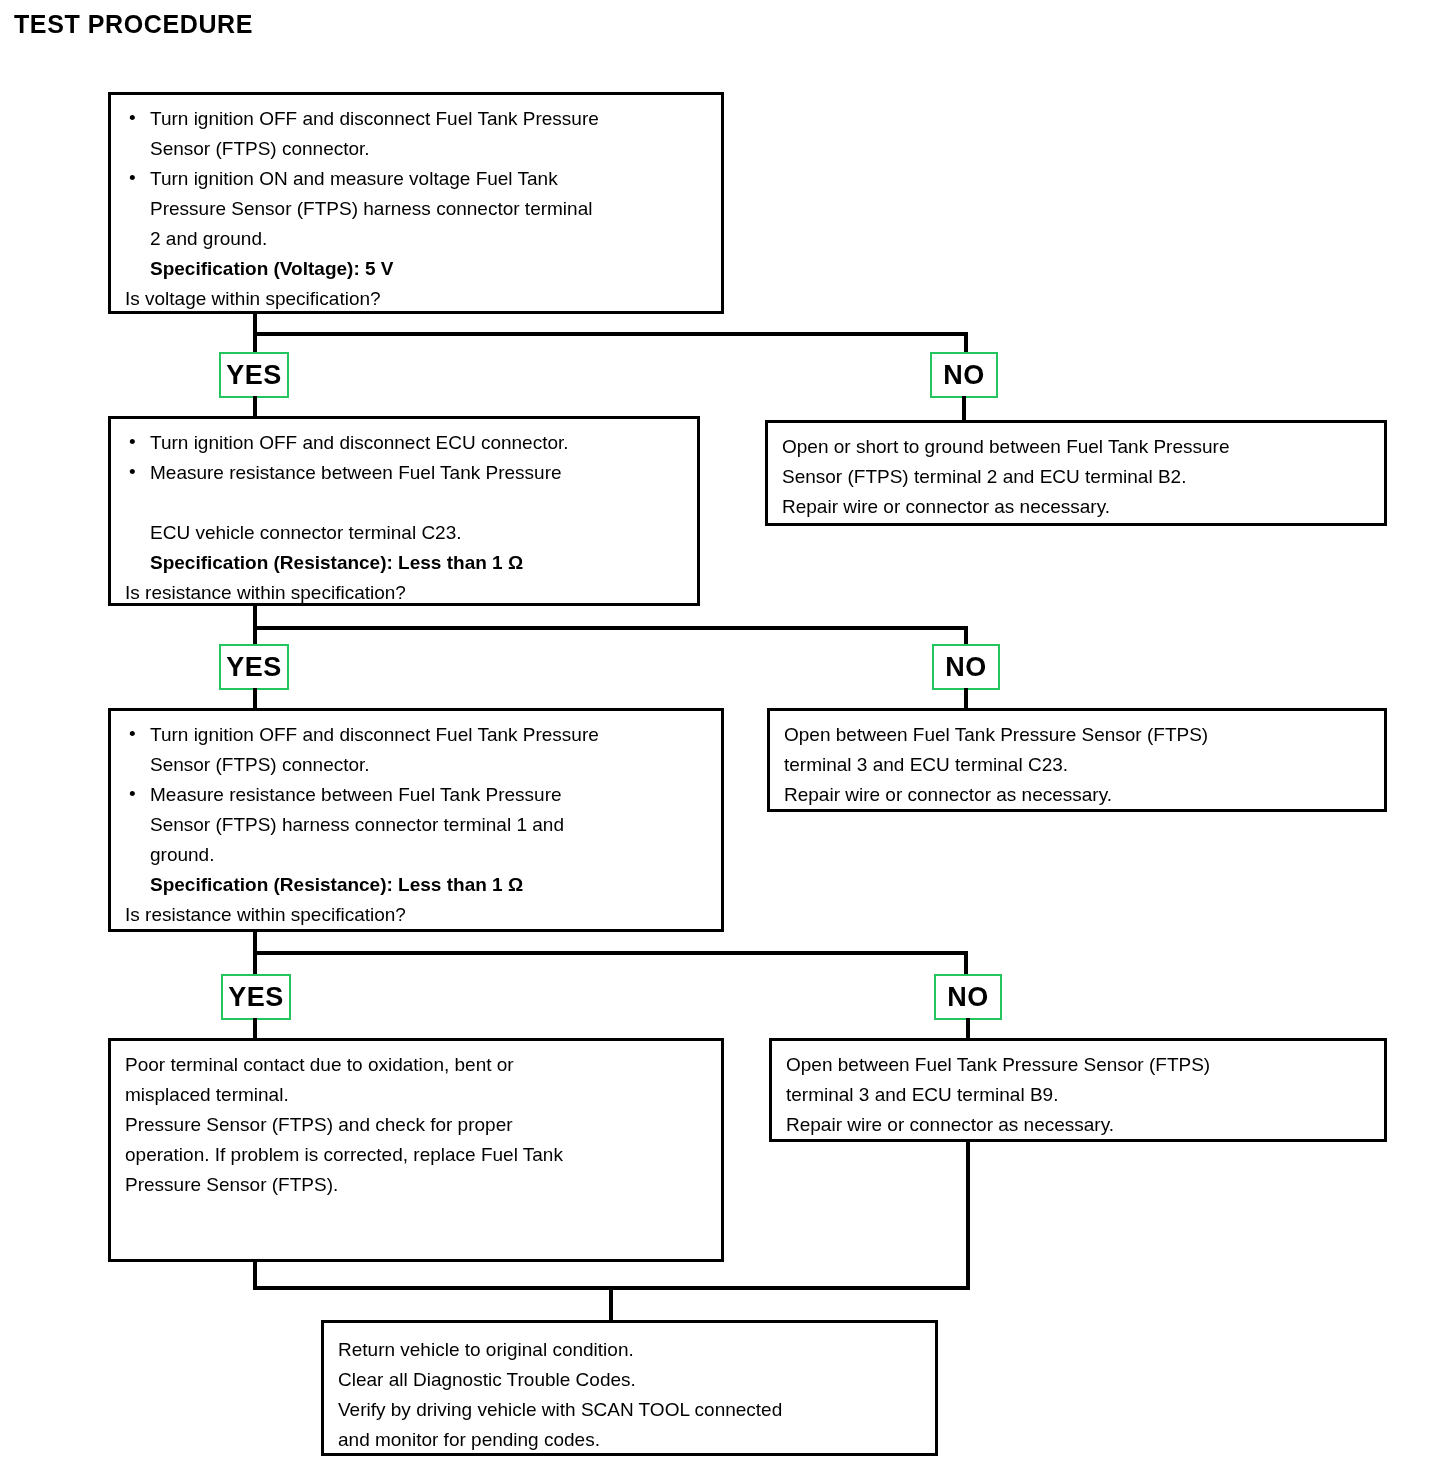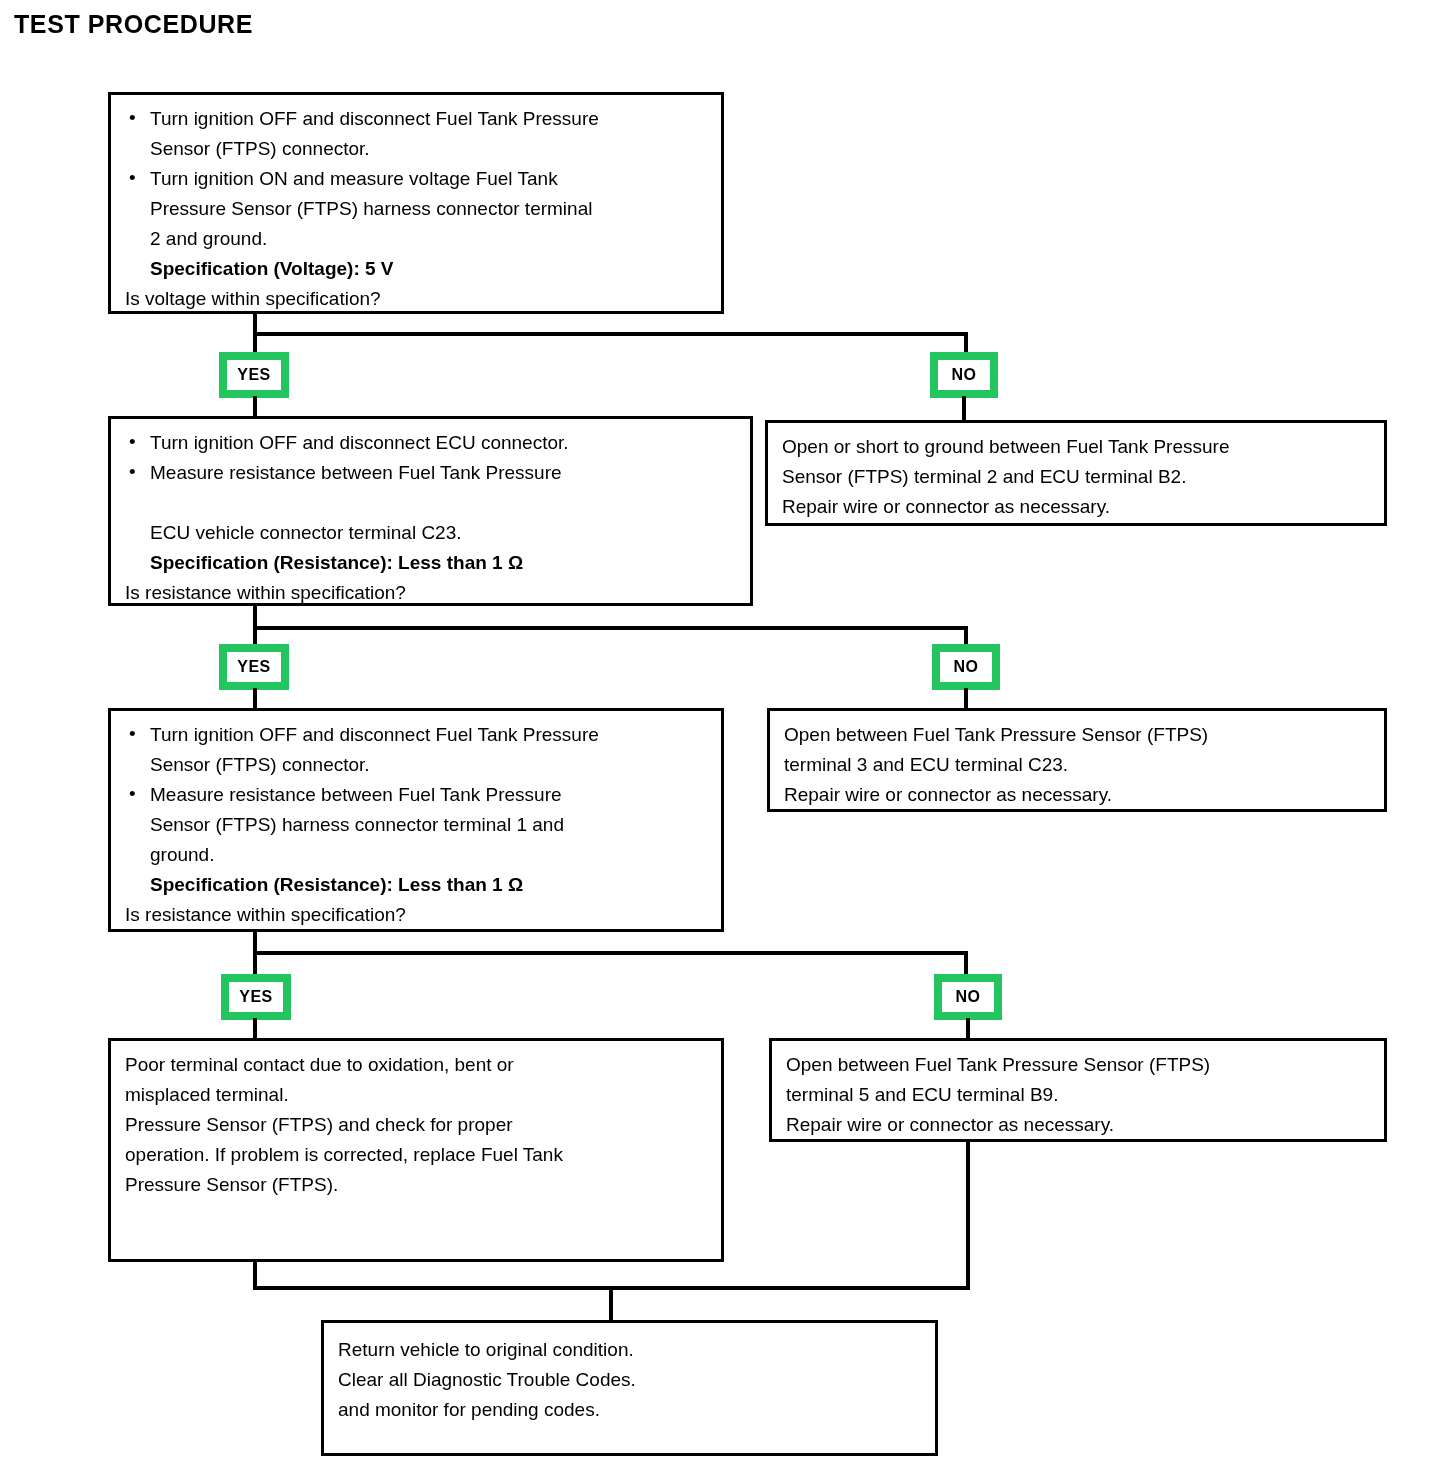--- a/index.html
+++ b/index.html
@@ -34,22 +34,22 @@
   }
   .b{font-weight:bold;}
 
   
   .vline{position:absolute;width:4px;background:#000;}
   .hline{position:absolute;height:4px;background:#000;}
 
   
   .tag{
     position:absolute;box-sizing:border-box;
-    border:8px solid #22c55e;background:#fff;
-    font-size:16px;font-weight:bold;
+    border:2px solid #22c55e;background:#fff;
+    font-size:27px;font-weight:bold;
     display:flex;align-items:center;justify-content:center;
     letter-spacing:0.5px;
   }
 </style>
 </head>
 <body>
 
 <div class="page">
 
   <div class="heading">TEST PROCEDURE</div>
@@ -76,21 +76,21 @@
   <div class="hline" style="left:253px;top:332px;width:715px;"></div>
   <div class="vline" style="left:253px;top:332px;height:22px;"></div>
   <div class="vline" style="left:964px;top:332px;height:22px;"></div>
 
   <div class="tag" style="left:219px;top:352px;width:70px;height:46px;">YES</div>
   <div class="tag" style="left:930px;top:352px;width:68px;height:46px;">NO</div>
 
   <div class="vline" style="left:253px;top:396px;height:24px;"></div>
   <div class="vline" style="left:962px;top:396px;height:24px;"></div>
 
-  <div class="box" style="left:108px;top:416px;width:645px;height:190px;">
+  <div class="box" style="left:108px;top:416px;width:592px;height:190px;">
     <div class="inner">
       <ul class="bullets">
         <li>
           <span>Turn ignition OFF and disconnect ECU connector.</span>
         </li>
         <li>
           <span>Measure resistance between Fuel Tank Pressure</span><br>
           <br>
           <span>ECU vehicle connector terminal C23.</span><br>
           <span class="b">Specification (Resistance): Less than 1 Ω</span>
@@ -162,31 +162,32 @@
       <div>misplaced terminal.</div>
       <div>Pressure Sensor (FTPS) and check for proper</div>
       <div>operation. If problem is corrected, replace Fuel Tank</div>
       <div>Pressure Sensor (FTPS).</div>
     </div>
   </div>
 
   <div class="box" style="left:769px;top:1038px;width:618px;height:104px;">
     <div class="inner">
       <div>Open between Fuel Tank Pressure Sensor (FTPS)</div>
-      <div>terminal 5 and ECU terminal B9.</div>
+      <div>terminal 3 and ECU terminal B9.</div>
       <div>Repair wire or connector as necessary.</div>
     </div>
   </div>
 
   <div class="vline" style="left:253px;top:1260px;height:28px;"></div>
   <div class="vline" style="left:966px;top:1140px;height:148px;"></div>
   <div class="hline" style="left:253px;top:1286px;width:717px;"></div>
   <div class="vline" style="left:609px;top:1286px;height:36px;"></div>
 
   <div class="box" style="left:321px;top:1320px;width:617px;height:136px;">
     <div class="inner" style="padding-top:12px;">
       <div>Return vehicle to original condition.</div>
       <div>Clear all Diagnostic Trouble Codes.</div>
+      <div>Verify by driving vehicle with SCAN TOOL connected</div>
       <div>and monitor for pending codes.</div>
     </div>
   </div>
 
 </div>
 
 </body></html>

